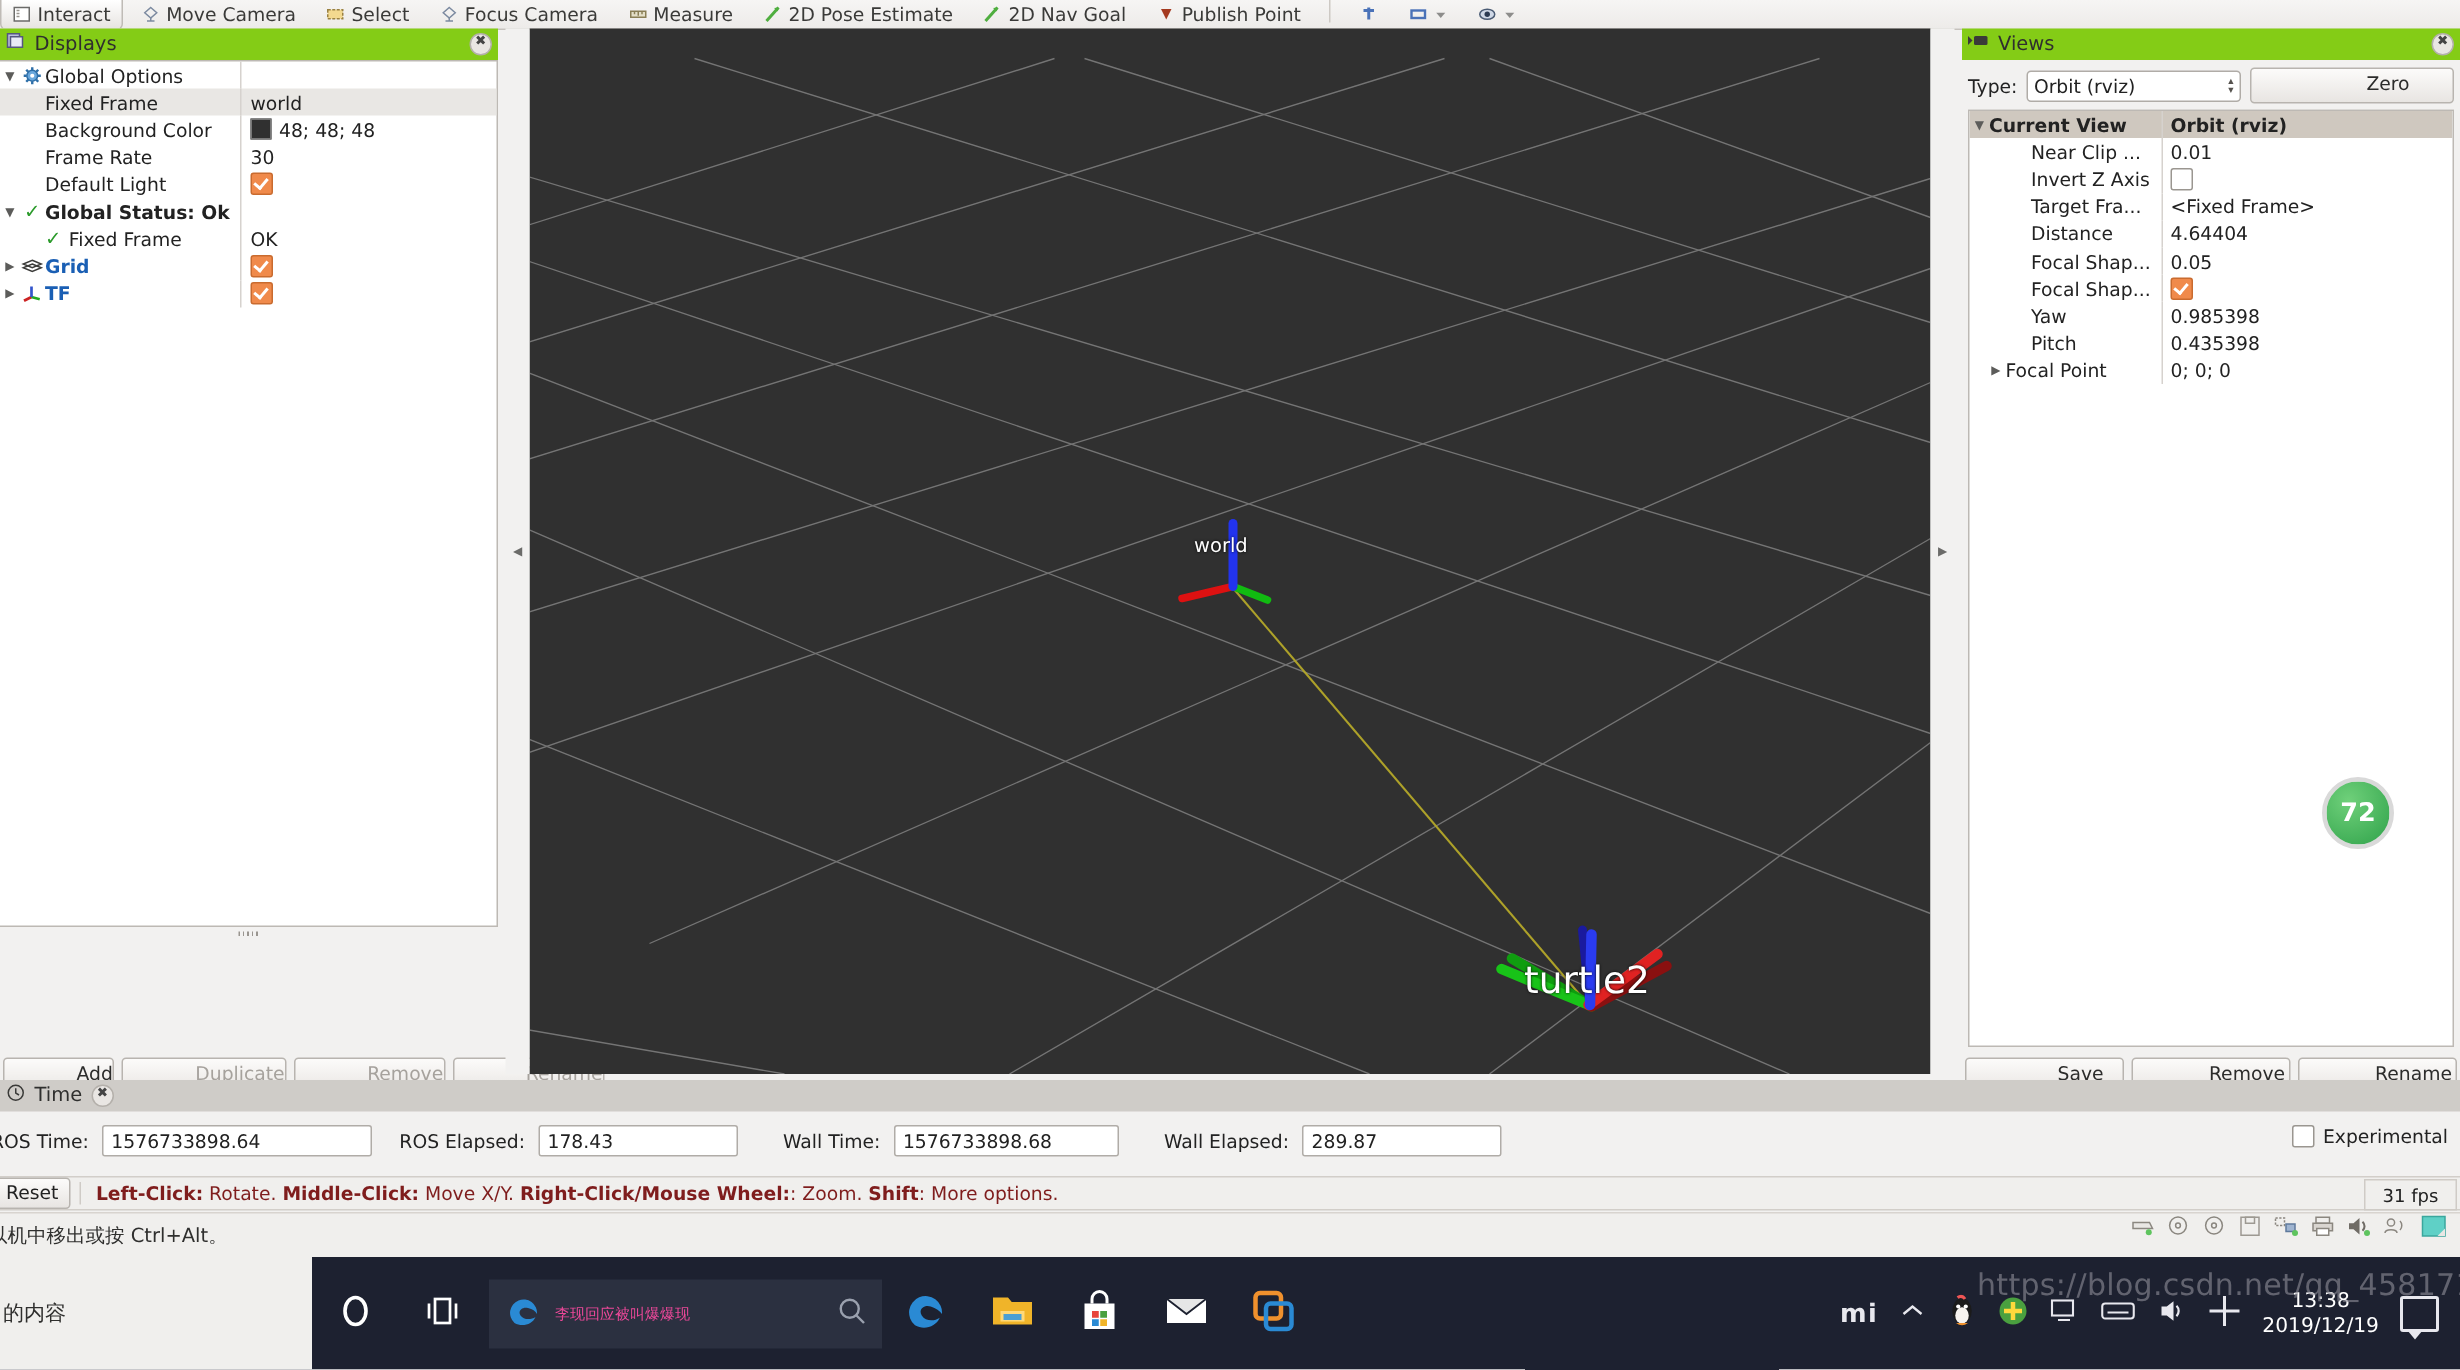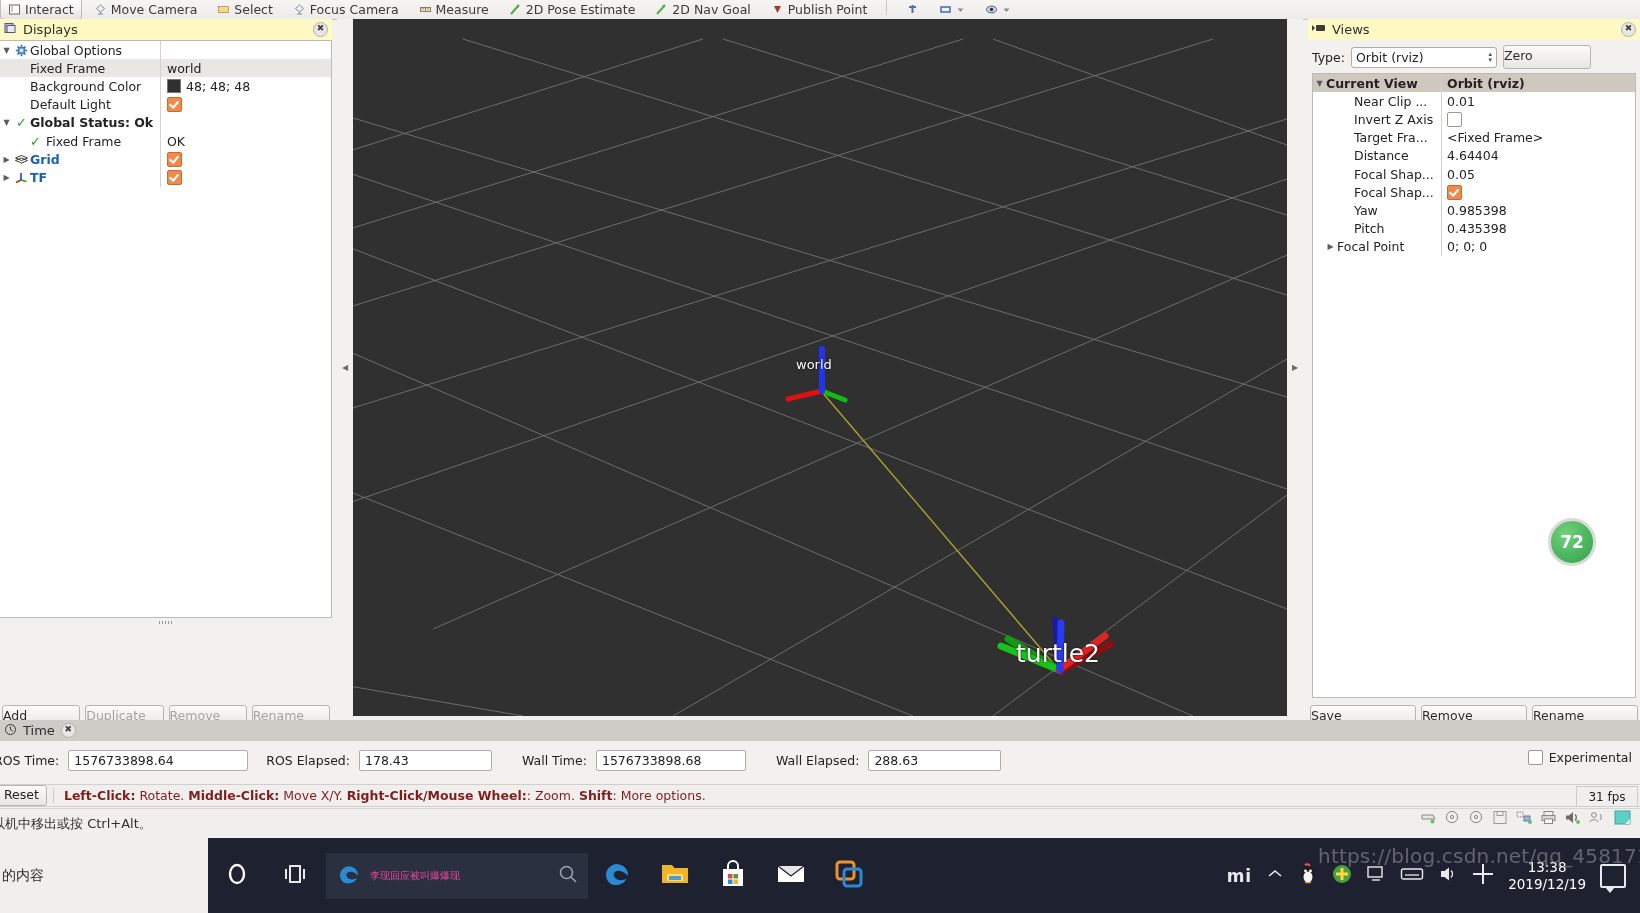--- a/index.html
+++ b/index.html
@@ -30,21 +30,21 @@
   }
   .tbico{width:13px;height:13px;display:inline-block;position:relative;flex:none;}
   .tbsep{display:inline-block;width:1px;height:15px;background:#cdc9c4;margin:0 7px;vertical-align:top;}
 
   
   .displays{
     position:absolute;left:0;top:19px;width:332px;height:663px;
     background:#f2f1f0;
   }
   .panel-title{
-    height:21px;background:#fef9c3;
+    height:21px;background:#84cc16;
     display:flex;align-items:center;gap:6px;padding:0 4px;
     font-size:13px;color:#2f2f2e;
   }
   .panel-title .ptlabel{flex:1;}
   .pt-close{
     width:13px;height:13px;border-radius:50%;
     background:#e9e6e3;border:1px solid #b4b0ab;
     color:#444;font-size:9px;line-height:11px;text-align:center;
     font-family:"DejaVu Sans",sans-serif;cursor:pointer;
   }
@@ -90,23 +90,23 @@
     position:absolute;left:0;top:607px;width:332px;height:70px;
     background:#f0efed;border:1px solid #bdb9b4;border-left:none;box-sizing:border-box;
     padding:4px 6px 4px 0;overflow:hidden;font-size:12.5px;line-height:16px;
   }
   .desc-title{font-weight:bold;}
   .btnrow{
     position:absolute;left:0;top:686px;width:332px;
     display:flex;gap:5px;padding:0 2px;box-sizing:border-box;
   }
   .btn{
-    flex:1;height:22px;line-height:20px;text-align:left;font-size:12.5px;
+    flex:1;height:22px;line-height:20px;text-align:center;font-size:12.5px;
     background:linear-gradient(#fcfbfa,#e8e5e2);
-    border:1px solid #b8b4af;border-radius:3px;color:#2c2c2b;cursor:pointer;
+    border:1px solid #b8b4af;border-radius:3px;color:#2c2c2b;cursor:pointer;padding-left:48px;
   }
   .btn.disabled{color:#a6a29d;}
 
   
   .viewport{
     position:absolute;left:353px;top:19px;width:934px;height:697px;
     background:#303030;overflow:hidden;
   }
   .vp-svg{position:absolute;inset:0;}
   .frame-label{
@@ -388,20 +388,28 @@
       <div class="trow">
         <div class="tleft indent1">
           <span class="tlabel">Background Color</span>
         </div>
         <div class="tright">
           <span class="swatch-black"></span>
           <span>48; 48; 48</span>
         </div>
       </div>
 
+      <div class="trow">
+        <div class="tleft indent1">
+          <span class="tlabel">Frame Rate</span>
+        </div>
+        <div class="tright">
+            <span>30</span>
+          </div>
+      </div>
 
       <div class="trow">
         <div class="tleft indent1">
           <span class="tlabel">Default Light</span>
         </div>
         <div class="tright">
             <span class="checkbox-on"></span>
           </div>
       </div>
 
@@ -652,21 +660,21 @@
       <span class="pt-close">✖</span>
     </div>
     <div class="time-row">
       <span style="margin-left:-6px">ROS Time:</span>
       <span class="tfield" style="width:180px">1576733898.64</span>
       <span style="margin-left:9px">ROS Elapsed:</span>
       <span class="tfield" style="width:133px">178.43</span>
       <span style="margin-left:21px">Wall Time:</span>
       <span class="tfield" style="width:150px">1576733898.68</span>
       <span style="margin-left:21px">Wall Elapsed:</span>
-      <span class="tfield" style="width:133px">288.63</span>
+      <span class="tfield" style="width:133px">289.87</span>
     </div>
     <div class="experimental">
       <span class="checkbox-off"></span>
       <span>Experimental</span>
     </div>
   </div>
 
   <div class="statusbar">
     <span class="reset-btn">Reset</span>
     <span class="hint">

